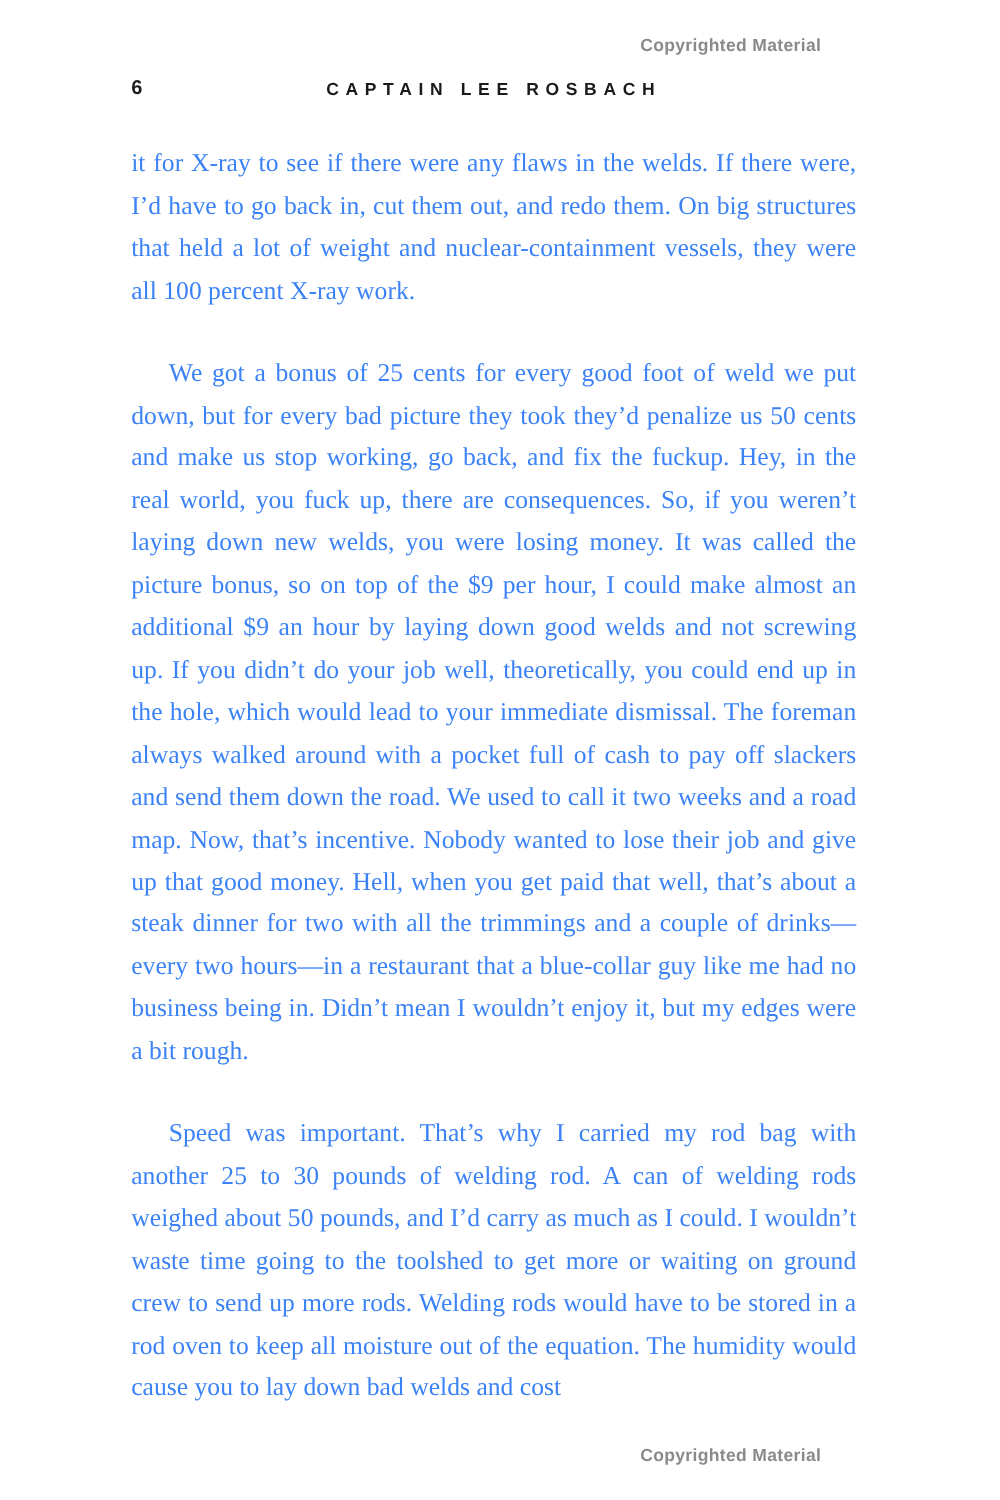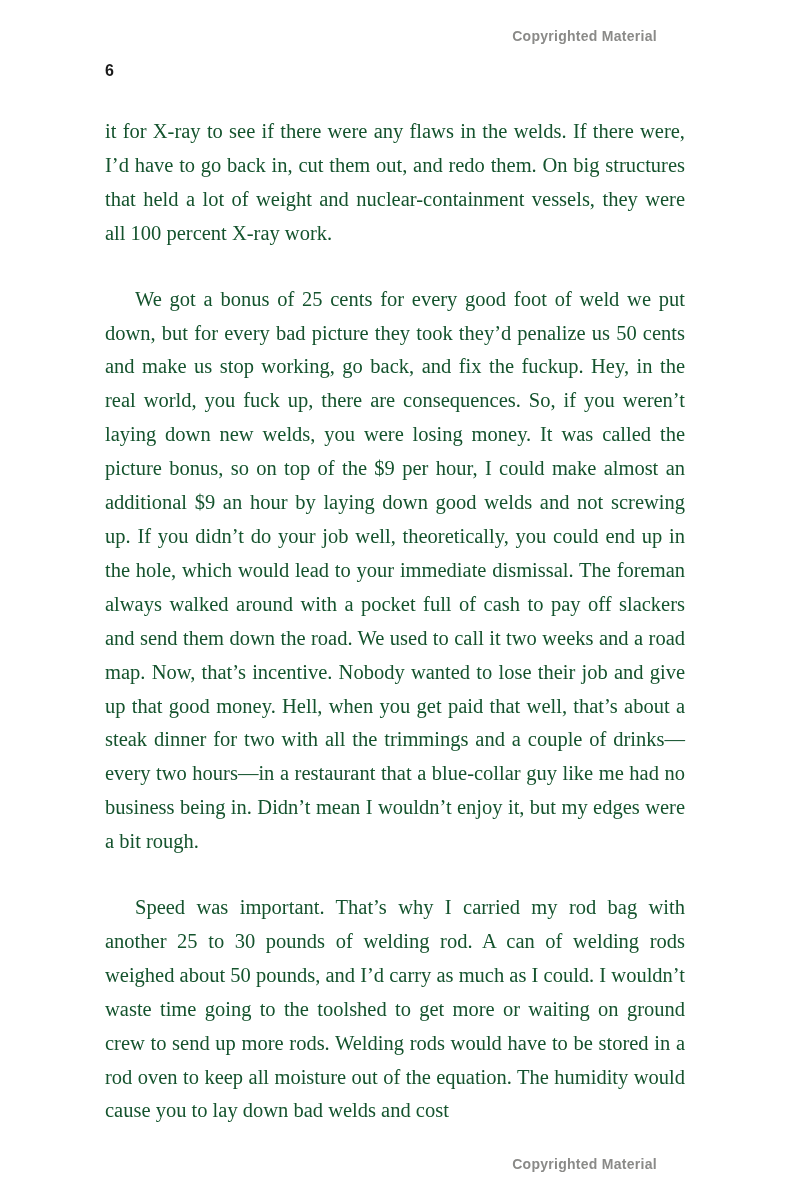--- a/index.html
+++ b/index.html
@@ -64,34 +64,35 @@
     position: absolute;
     top: 115px;
     left: 105px;
     width: 580px;
   }
   .body-text p {
     margin: 0;
     font-size: 20.5px;
     line-height: 33.9px;
     text-align: justify;
-    color: #14532d;
+    color: #3b82f6;
   }
   .body-text p.indented {
     text-indent: 30px;
     margin-top: 32px;
   }
 </style>
 </head>
 <body>
 
 <div class="copyright-banner copyright-top">Copyrighted Material</div>
 
 <div class="running-header">
   <span class="page-number">6</span>
+  <span class="header-title">CAPTAIN LEE ROSBACH</span>
 </div>
 
 <div class="body-text">
   <p>it for X-ray to see if there were any flaws in the welds. If there were, I’d have to go back in, cut them out, and redo them. On big structures that held a lot of weight and nuclear-containment vessels, they were all 100 percent X-ray work.</p>
   <p class="indented">We got a bonus of 25 cents for every good foot of weld we put down, but for every bad picture they took they’d penalize us 50 cents and make us stop working, go back, and fix the fuckup. Hey, in the real world, you fuck up, there are consequences. So, if you weren’t laying down new welds, you were losing money. It was called the picture bonus, so on top of the $9 per hour, I could make almost an additional $9 an hour by laying down good welds and not screwing up. If you didn’t do your job well, theoretically, you could end up in the hole, which would lead to your immediate dismissal. The foreman always walked around with a pocket full of cash to pay off slackers and send them down the road. We used to call it two weeks and a road map. Now, that’s incentive. Nobody wanted to lose their job and give up that good money. Hell, when you get paid that well, that’s about a steak dinner for two with all the trimmings and a couple of drinks—every two hours—in a restaurant that a blue-collar guy like me had no business being in. Didn’t mean I wouldn’t enjoy it, but my edges were a bit rough.</p>
   <p class="indented">Speed was important. That’s why I carried my rod bag with another 25 to 30 pounds of welding rod. A can of welding rods weighed about 50 pounds, and I’d carry as much as I could. I wouldn’t waste time going to the toolshed to get more or waiting on ground crew to send up more rods. Welding rods would have to be stored in a rod oven to keep all moisture out of the equation. The humidity would cause you to lay down bad welds and cost</p>
 </div>
 
 <div class="copyright-banner copyright-bottom">Copyrighted Material</div>
 

